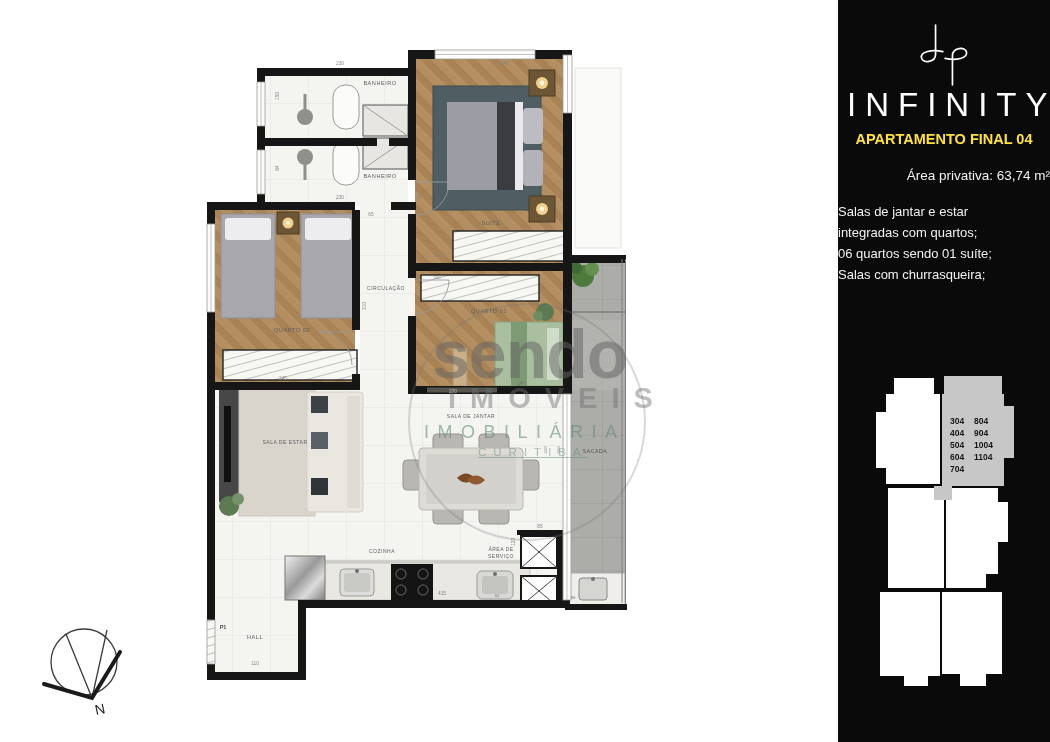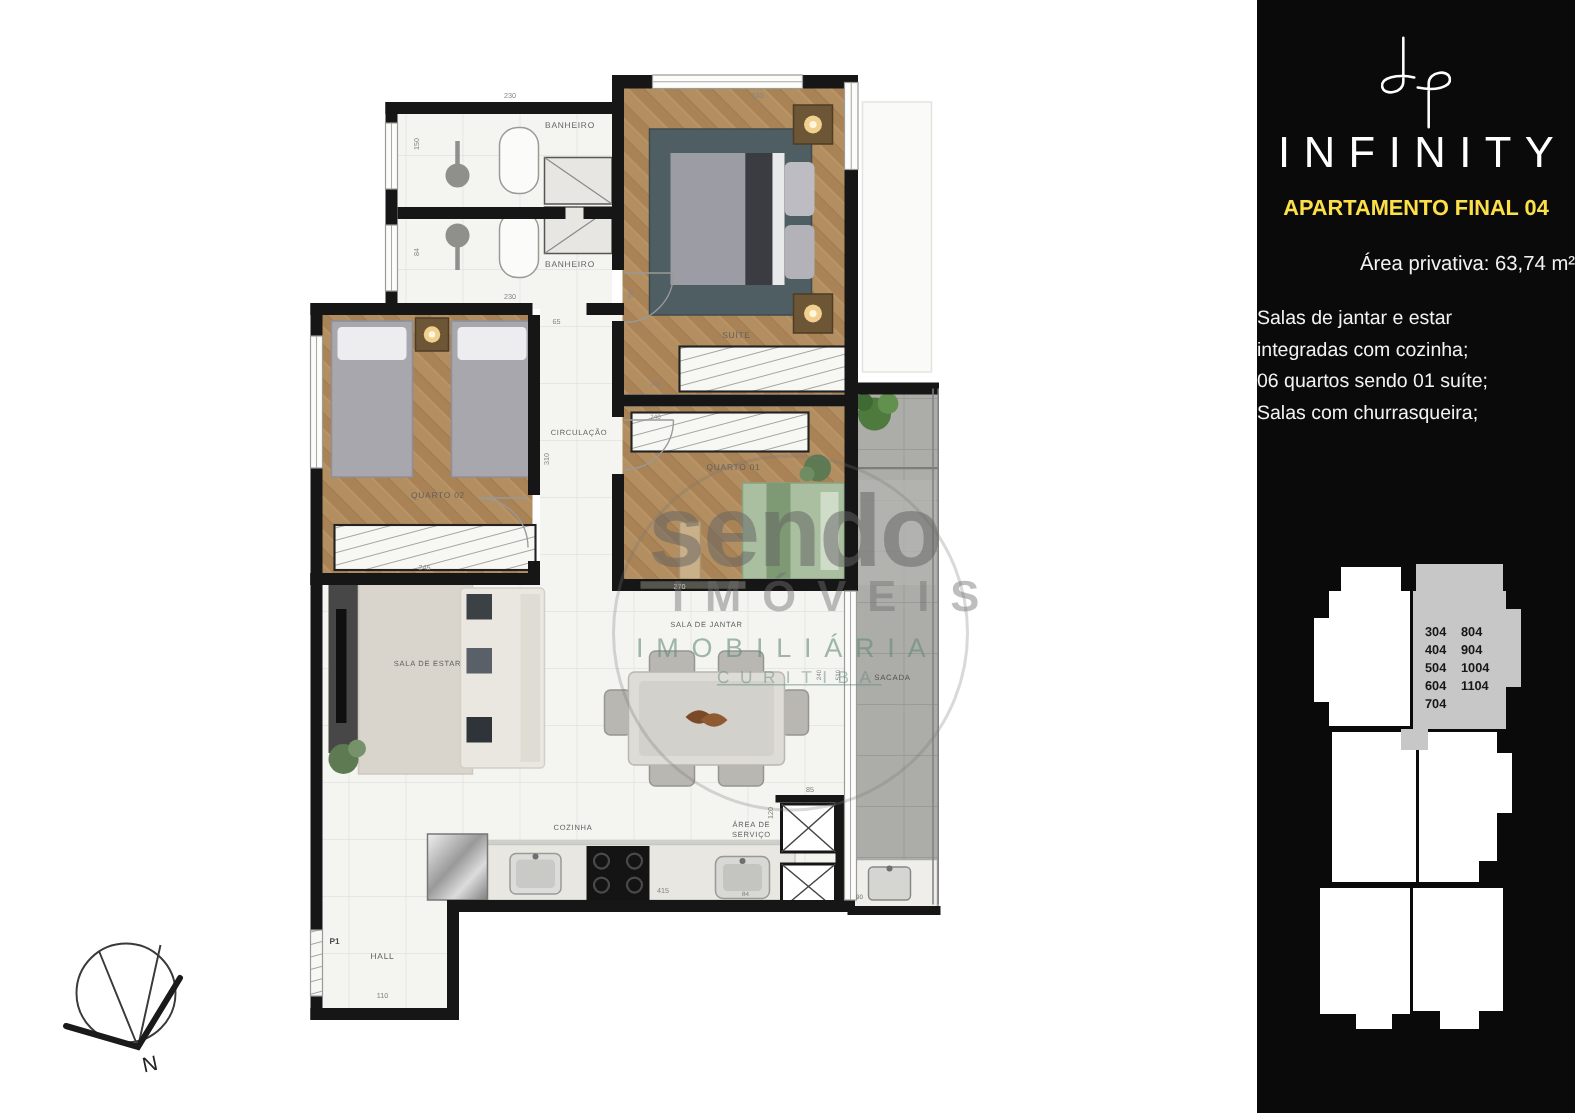--- a/index.html
+++ b/index.html
@@ -19,21 +19,21 @@
   .wm-imoveis{left:448px;top:384px;font-size:29px;color:rgba(110,110,110,.45);letter-spacing:14px;font-weight:bold;}
   .wm-imob{left:424px;top:423px;font-size:18px;color:rgba(100,140,122,.60);letter-spacing:8.5px;}
   .wm-city{left:478px;top:447px;font-size:11.5px;color:rgba(100,140,122,.50);letter-spacing:7px;text-decoration:underline;}
 
   
   .compass{position:absolute;left:28px;top:612px;width:115px;height:120px;}
 
   
   .sidebar{position:absolute;right:0;top:0;width:212px;height:742px;background:#0a0a0a;color:#fff;}
   .sidebar .logo{position:absolute;top:24px;left:50%;transform:translateX(-50%);}
-  .brand{position:absolute;top:86px;width:100%;text-align:center;font-size:29px;letter-spacing:9px;padding-left:9px;box-sizing:border-box;color:#fff;}
+  .brand{position:absolute;top:86px;width:100%;text-align:center;font-size:33px;letter-spacing:9px;padding-left:9px;box-sizing:border-box;color:#fff;}
   .apt-title{position:absolute;top:131px;width:100%;text-align:center;font-size:14.5px;font-weight:bold;color:#fde047;}
   .apt-area{position:absolute;top:168px;width:100%;text-align:right;font-size:13.5px;color:#f2f2f2;}
   .apt-desc{position:absolute;top:201px;width:100%;text-align:left;font-size:13px;line-height:21px;color:#f2f2f2;}
   .keyplan{position:absolute;top:372px;left:50%;transform:translateX(-50%);}
   .keyplan text{font-size:8.5px;font-weight:bold;fill:#161616;}
 </style>
 </head>
 <body>
 
 <div class="stage">
@@ -317,21 +317,21 @@
       <g stroke="#ffffff" stroke-width="3" fill="none" stroke-linecap="round">
         <path d="M45,2 V54 C45,68 22,71 20,60 C18,49 38,45 58,49"></path>
         <path d="M75,108 V56 C75,42 98,39 100,50 C102,61 82,65 62,61"></path>
       </g>
     </svg>
     <div class="brand">INFINITY</div>
     <div class="apt-title">APARTAMENTO FINAL 04</div>
     <div class="apt-area">Área privativa: 63,74 m²</div>
     <div class="apt-desc">
       <div>Salas de jantar e estar</div>
-      <div>integradas com cozinha;</div>
+      <div>integradas com quartos;</div>
       <div>06 quartos sendo 01 suíte;</div>
       <div>Salas com churrasqueira;</div>
     </div>
 
     <svg class="keyplan" width="160" height="330" viewBox="0 0 160 330">
       <g fill="#ffffff">
         <rect x="30" y="6" width="40" height="16"></rect>
         <rect x="22" y="22" width="54" height="90"></rect>
         <rect x="12" y="40" width="10" height="56"></rect>
         <rect x="24" y="116" width="56" height="100"></rect>

